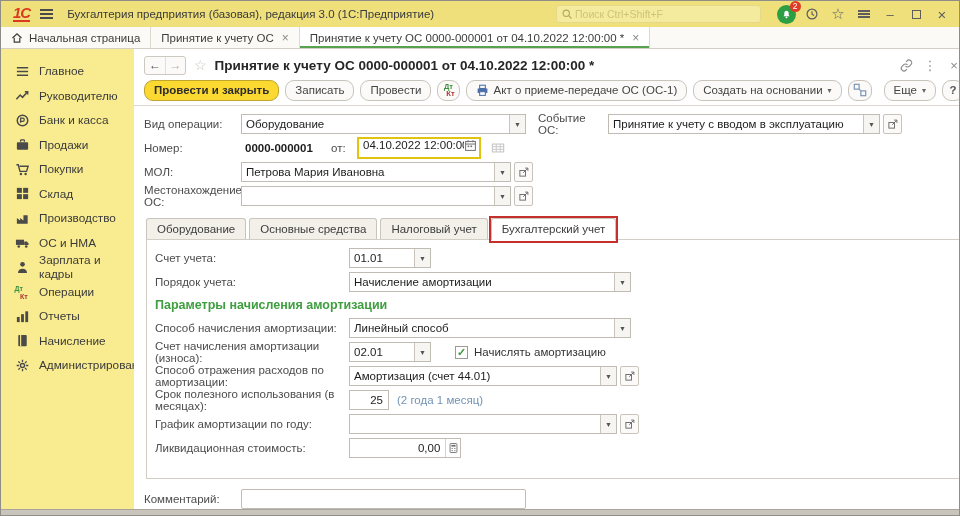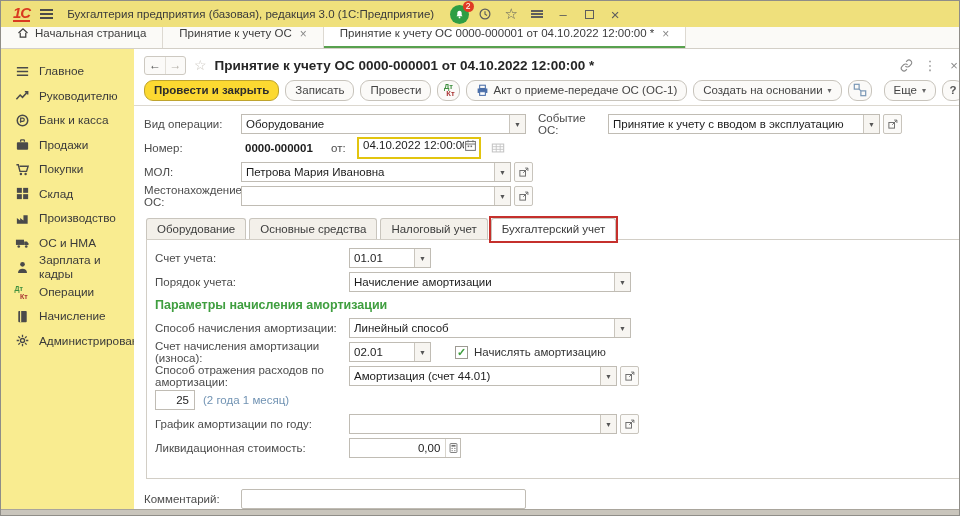--- a/index.html
+++ b/index.html
@@ -15,21 +15,21 @@
   .search input{border:none;background:transparent;outline:none;font-size:10.5px;color:#6b6341;width:100%;font-family:"Liberation Sans",sans-serif;}
   .search input::placeholder{color:#cfc27a;}
   .tb-icons{display:flex;align-items:center;margin-left:14px;gap:4px;}
   .tbi{width:22px;height:20px;display:flex;align-items:center;justify-content:center;cursor:pointer;position:relative;color:#5d5d5d;font-size:13px;}
   .notif{width:19px;height:19px;border-radius:50%;background:#2e9e44;display:flex;align-items:center;justify-content:center;position:relative;}
   .badge{position:absolute;top:-4px;right:-5px;background:#e03b24;color:#fff;font-size:8.5px;font-style:normal;border-radius:50%;width:11px;height:11px;line-height:11px;text-align:center;}
   .svc i{display:block;width:12px;height:1.6px;background:#5d5d5d;margin:1.4px 0;}
   .maxbox{width:9px;height:9px;border:1.5px solid #5d5d5d;display:inline-block;}
   
   .tabbar{height:22px;background:#fbfaf7;border-bottom:1px solid #d3cfc7;display:flex;align-items:stretch;flex:0 0 auto;font-size:11.5px;color:#3c3c3c;}
-  .wtab{display:flex;gap:6px;padding:0 16px;border-right:1px solid #ddd9d1;cursor:pointer;position:relative;white-space:nowrap;}
+  .wtab{display:flex;align-items:center;gap:6px;padding:0 10px;border-right:1px solid #ddd9d1;cursor:pointer;position:relative;white-space:nowrap;}
   .wtab.active{background:#fff;}
   .wtab.active::after{content:"";position:absolute;left:0;right:0;bottom:0;height:2.5px;background:#58a14e;}
   .tclose{color:#888;font-size:12px;margin-left:2px;}
   
   .bodyrow{flex:1;display:flex;min-height:0;}
   .sidebar{width:133px;background:#f9ec90;padding-top:10px;flex:0 0 auto;}
   .sitem{display:flex;align-items:center;gap:9px;height:24.5px;padding-left:13px;font-size:11.8px;color:#3a3a3a;cursor:pointer;}
   .sic{width:16px;height:16px;display:flex;align-items:center;justify-content:center;flex:0 0 auto;}
   .main{flex:1;background:#fff;position:relative;font-size:11.5px;color:#333;padding-right:10px;}
   
@@ -94,20 +94,29 @@
 <div class="win">
 
   <div class="titlebar">
     <span class="logo">1С</span>
     <span class="burger">
         <i></i>
         <i></i>
         <i></i>
       </span>
     <span class="tb-title">Бухгалтерия предприятия (базовая), редакция 3.0  (1С:Предприятие)</span>
+    <div class="search">
+      <span>
+        <svg width="12" height="12" viewBox="0 0 16 16">
+            <circle cx="7" cy="7" r="4.2" fill="none" stroke="#b4a75e" stroke-width="1.5"></circle>
+            <line x1="10.2" y1="10.2" x2="14" y2="14" stroke="#b4a75e" stroke-width="1.5"></line>
+          </svg>
+      </span>
+      <input placeholder="Поиск Ctrl+Shift+F" style="">
+    </div>
     <div class="tb-icons">
       <span class="tbi">
         <span class="notif">
           <svg width="11" height="11" viewBox="0 0 16 16">
               <path d="M8 2.5c-2.2 0-3.2 1.6-3.2 3.6v2.6L3.6 10.4h8.8l-1.2-1.7V6.1c0-2-1-3.6-3.2-3.6z" fill="#fff"></path>
               <circle cx="8" cy="12.3" r="1.3" fill="#fff"></circle>
             </svg>
           <i class="badge">2</i>
         </span>
       </span>
@@ -241,20 +250,30 @@
         <span>Зарплата и кадры</span>
       </div>
       <div class="sitem">
         <span class="sic">
             <svg width="16" height="16" viewBox="0 0 16 16">
               <text x="0.5" y="7" font-size="7" font-weight="bold" fill="#3e8f3e" font-family="Liberation Sans,sans-serif">Дт</text>
               <text x="6" y="14.5" font-size="7" font-weight="bold" fill="#a83232" font-family="Liberation Sans,sans-serif">Кт</text>
             </svg>
           </span>
         <span>Операции</span>
+      </div>
+      <div class="sitem">
+        <span class="sic">
+            <svg width="15" height="15" viewBox="0 0 16 16">
+              <rect x="2" y="8.5" width="3" height="5.5" fill="#4a4a4a"></rect>
+              <rect x="6.5" y="5.5" width="3" height="8.5" fill="#4a4a4a"></rect>
+              <rect x="11" y="2.5" width="3" height="11.5" fill="#4a4a4a"></rect>
+            </svg>
+          </span>
+        <span>Отчеты</span>
       </div>
       <div class="sitem">
         <span class="sic">
             <svg width="15" height="15" viewBox="0 0 16 16">
               <rect x="3.5" y="2" width="9" height="12" rx="1" fill="#4a4a4a"></rect>
               <line x1="6" y1="2" x2="6" y2="14" stroke="#f9ec90" stroke-width="1.2"></line>
             </svg>
           </span>
         <span>Начисление</span>
       </div>
@@ -455,20 +474,21 @@
             <span class="dd">▼</span>
           </div>
           <span class="openbtn">
             <svg width="12" height="12" viewBox="0 0 16 16">
                 <rect x="2.5" y="6" width="7.5" height="7.5" fill="none" stroke="#6e6e6e" stroke-width="1.3"></rect>
                 <path d="M7 9l6-6M9.5 2.8h3.7v3.7" fill="none" stroke="#6e6e6e" stroke-width="1.3"></path>
               </svg>
           </span>
         </div>
         <div class="prow">
+          <span class="plabel">Срок полезного использования (в месяцах):</span>
           <div class="numin w40">
             <span class="v">25</span>
           </div>
           <span class="hint">(2 года 1 месяц)</span>
         </div>
         <div class="prow">
           <span class="plabel">График амортизации по году:</span>
           <div class="combo w268">
             <span class="cval"></span>
             <span class="dd">▼</span>

